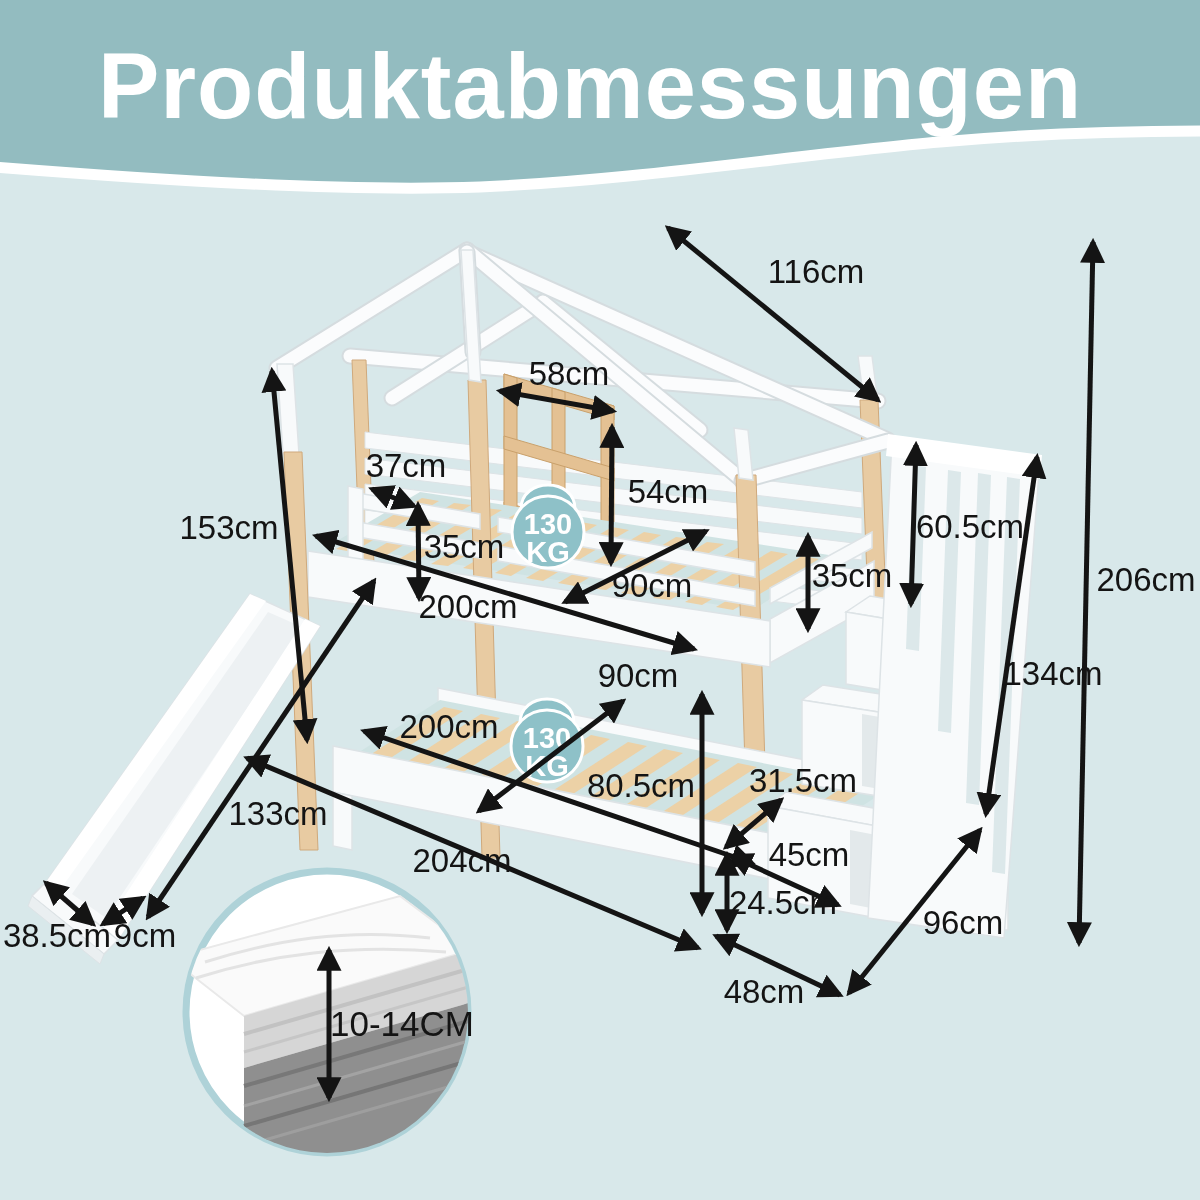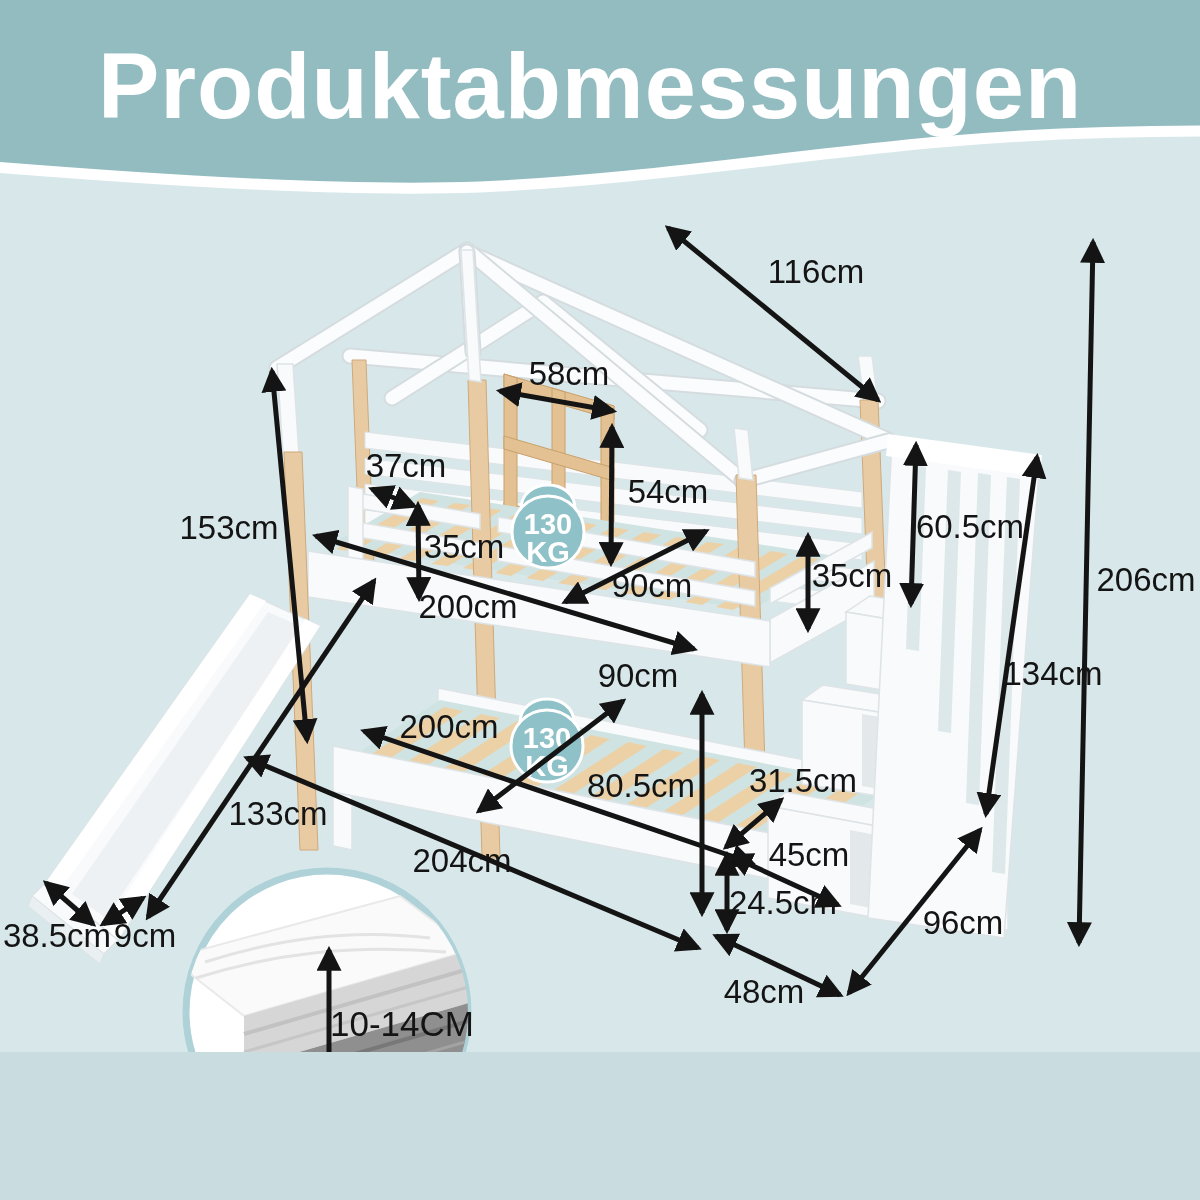--- a/index.html
+++ b/index.html
@@ -1,16 +1,16 @@
 <!DOCTYPE html>
 <html><head>
 <meta charset="utf-8">
 <style>
   html,body{margin:0;padding:0;background:#c9dde1;}
-  .stage{width:1200px;height:1052px;margin:0 auto;position:relative;background:#f9a8d4;overflow:hidden;
+  .stage{width:1200px;height:1200px;margin:0 auto;position:relative;background:#f9a8d4;overflow:hidden;
          font-family:"Liberation Sans","DejaVu Sans",sans-serif;}
   svg{display:block}
   .dim-label{font-family:"Liberation Sans","DejaVu Sans",sans-serif;font-size:33px;fill:#141414;font-weight:400;}
   .title-text{font-family:"Liberation Sans","DejaVu Sans",sans-serif;font-size:92px;font-weight:700;fill:#ffffff;letter-spacing:1px;}
   .badge-text{font-family:"Liberation Sans","DejaVu Sans",sans-serif;font-size:29px;font-weight:700;fill:#ffffff;}
   .inset-label{font-family:"Liberation Sans","DejaVu Sans",sans-serif;font-size:35px;fill:#141414;font-weight:400;}
   .beam-o{stroke:#d5dcdf;stroke-width:17;stroke-linecap:round;fill:none;}
   .beam-w{stroke:#fbfcfd;stroke-width:13;stroke-linecap:round;fill:none;}
   .wood{fill:#e8cba2;stroke:#cfa97c;stroke-width:1;}
   .wood2{fill:#e4c193;stroke:#c9a06b;stroke-width:1;}

